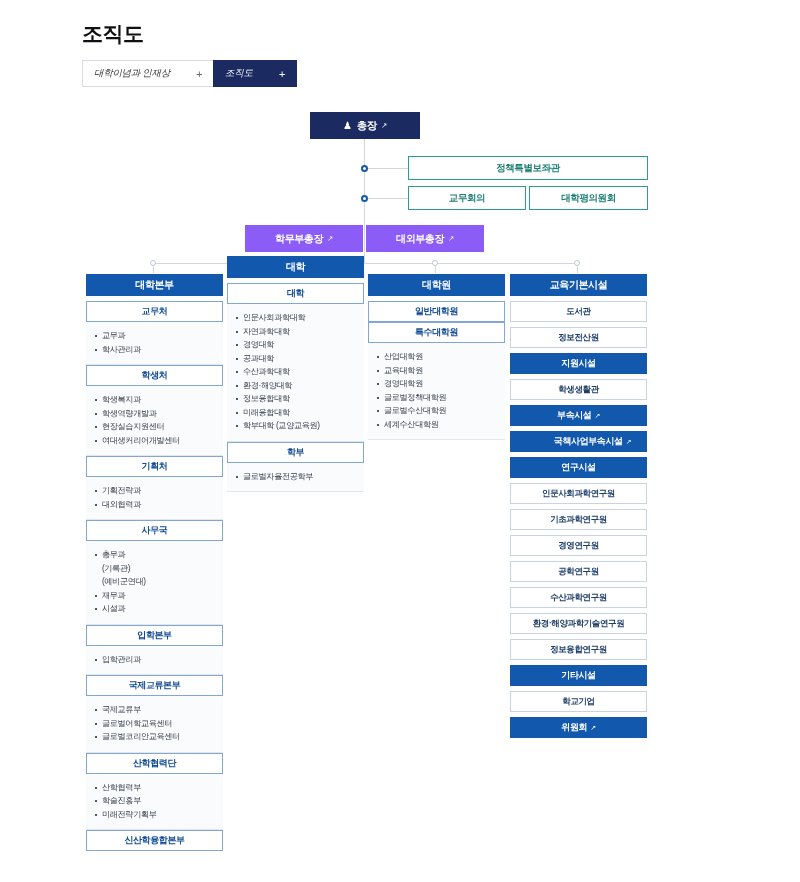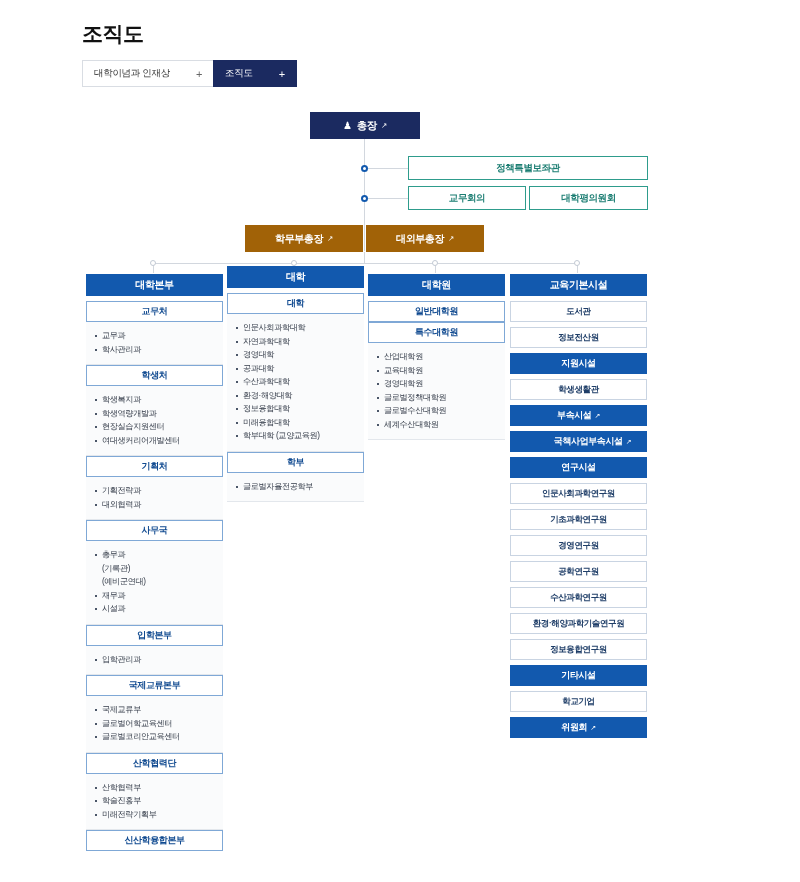--- a/index.html
+++ b/index.html
@@ -26,20 +26,21 @@
     font-weight: bold;
     letter-spacing: -0.5px;
     color: #111;
   }
 
   
   .tabs {
     position: absolute;
     left: 82px; top: 60px;
     display: flex;
+    font-style: italic;
   }
   .tab {
     display: flex;
     align-items: center;
     justify-content: space-between;
     height: 27px;
     padding: 0 11px;
     font-size: 9.5px;
     letter-spacing: -0.3px;
     background: #ffffff;
@@ -88,21 +89,21 @@
     font-size: 10.5px;
   }
   .n-president .person {
     display: inline-block;
     margin-right: 5px;
     font-size: 10px;
   }
 
   
   .n-teal {
-    background: #a16207;
+    background: #8b5cf6;
     color: #ffffff;
     height: 27px;
     font-size: 10px;
   }
   
   .n-teal-out {
     background: #ffffff;
     color: #1b7d72;
     border: 1px solid #2e9c8c;
     height: 24px;
@@ -349,21 +350,21 @@
       </ul>
         </div>
     </div>
 
     <div class="group">
       <div class="group-title">신산학융합본부</div>
 
     </div>
   </div>
 
-  <div class="column" style="left:227px; top:266px;">
+  <div class="column" style="left:227px; top:256px;">
     <div class="col-head">대학</div>
 
     <div class="group">
       <div class="group-title">대학</div>
       <div class="items">
           <ul>
         <li>인문사회과학대학</li>
         <li>자연과학대학</li>
         <li>경영대학</li>
         <li>공과대학</li>

